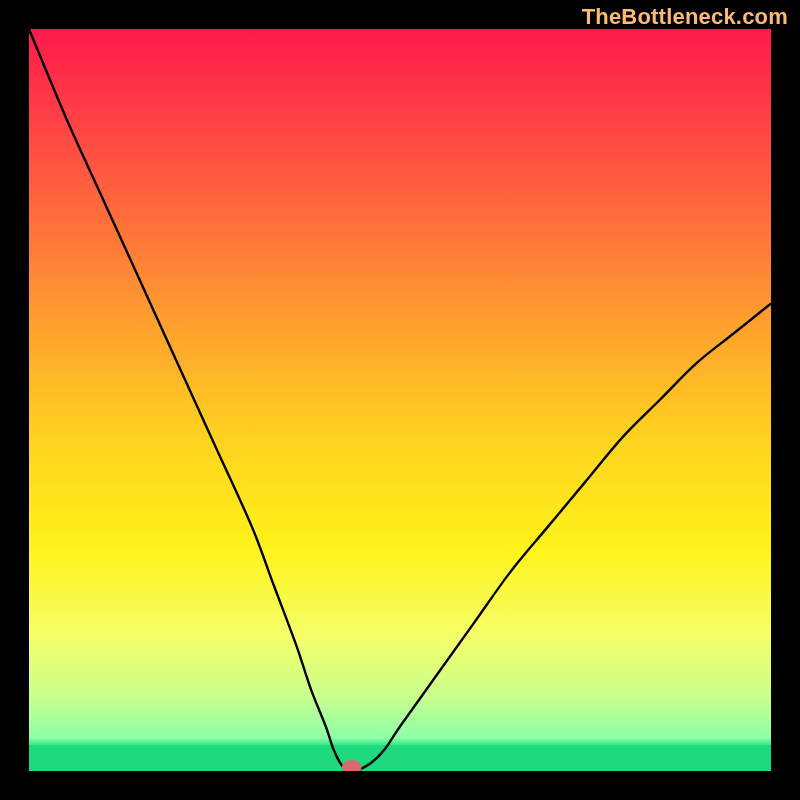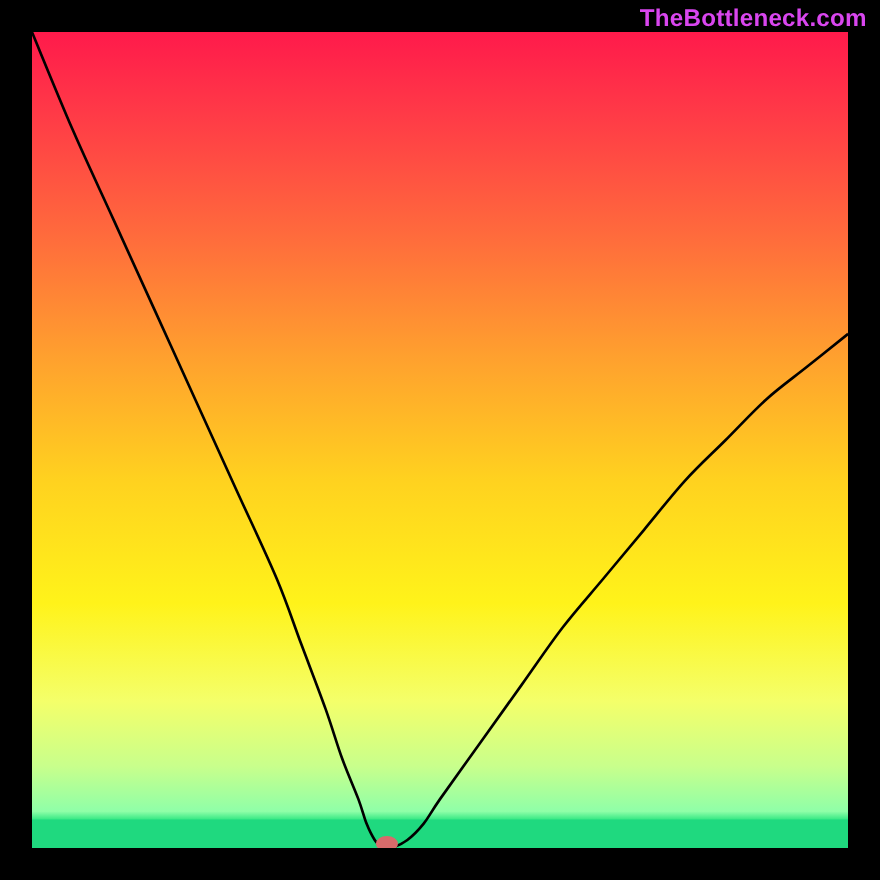--- a/index.html
+++ b/index.html
@@ -8,21 +8,21 @@
     width: 800px;
     height: 800px;
     background: #000;
     position: relative;
     font-family: Arial, Helvetica, sans-serif;
   }
   .watermark {
     position: absolute;
     top: 4px;
     right: 12px;
-    color: #d946ef;
+    color: #fdba74;
     font-size: 22px;
     font-weight: 600;
     letter-spacing: 0.2px;
     z-index: 10;
   }
   .frame {
     position: absolute;
     top: 29px;
     left: 29px;
     width: 742px;

